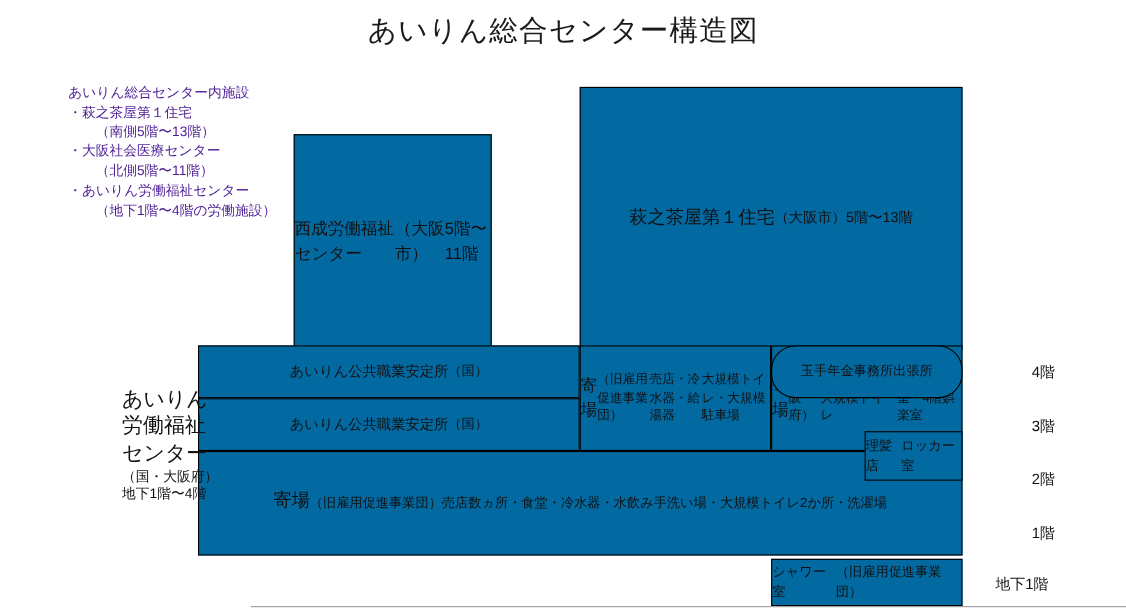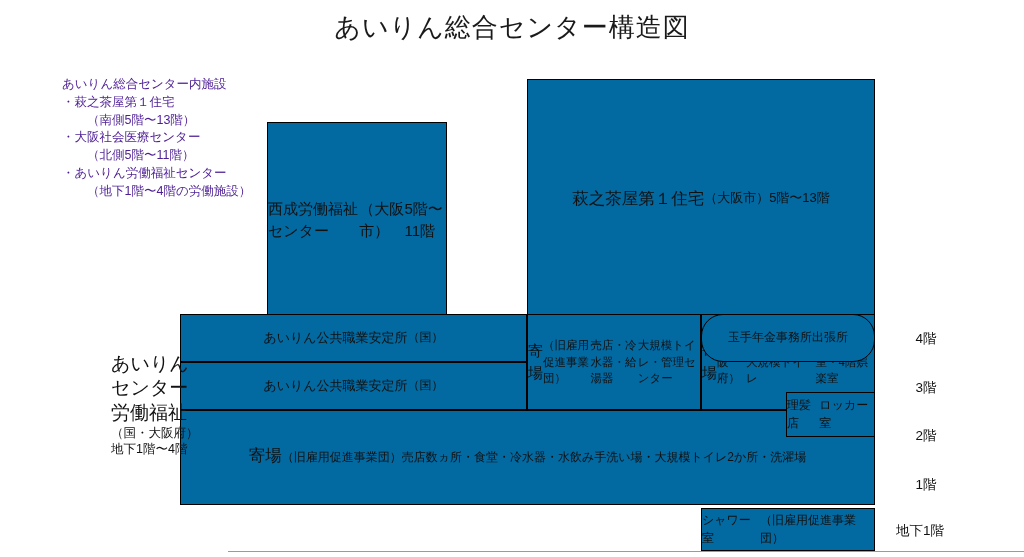--- a/index.html
+++ b/index.html
@@ -60,21 +60,21 @@
     text-align: left;
     line-height: 1.28;
     margin-left: 33px;
   }
   .leftlabel .big { font-size: 19px; display: block; }
   .leftlabel .small { font-size: 12.5px; display: block; }
 
   .floor {
     position: absolute;
     width: 66px;
-    text-align: center;
+    text-align: right;
     font-size: 13.5px;
   }
 
   .l1 { font-size: 15px; line-height: 1.45; }
   .l2 { font-size: 13px; line-height: 1.45; }
   .l3 { font-size: 12px; line-height: 1.45; }
   .l4 { font-size: 16.5px; line-height: 1.5; }
   .l5 { font-size: 11.5px; line-height: 1.45; }
 
   .bottomline {
@@ -115,21 +115,21 @@
 
   <div class="box" style="left:180px; top:314px; width:347px; height:48px;">
     <div class="l2">あいりん公共職業安定所</div>
     <div class="l3">（国）</div>
   </div>
 
   <div class="box" style="left:527px; top:314px; width:174px; height:96px;">
     <div class="l1">寄場</div>
     <div class="l5">（旧雇用促進事業団）</div>
     <div class="l5">売店・冷水器・給湯器</div>
-    <div class="l5">大規模トイレ・管理センター</div>
+    <div class="l5">大規模トイレ・大規模駐車場</div>
   </div>
 
   <div class="box" style="left:701px; top:314px; width:174px; height:96px;">
     <div class="l1">寄場</div>
     <div class="l5">（大阪府）</div>
     <div class="l5">売店・食堂・大規模トイレ</div>
     <div class="l5">3階娯楽室・4階娯楽室</div>
   </div>
 
   <div class="box" style="left:701px; top:314px; width:174px; height:48px; border-width:1px;border-radius:22px;">
@@ -156,22 +156,22 @@
 
   <div class="box" style="left:701px; top:508px; width:174px; height:43px;">
     <div class="l3">シャワー室</div>
     <div class="l3">（旧雇用促進事業団）</div>
   </div>
 
   <div class="bottomline"></div>
 
   <div class="leftlabel">
     <span class="big">あいりん</span>
+    <span class="big">労働福祉</span>
     <span class="big">センター</span>
-    <span class="big">労働福祉</span>
     <span class="small">（国・大阪府）</span>
     <span class="small">地下1階〜4階</span>
   </div>
 
   <div class="floor" style="left:893px; top:330px;">4階</div>
   <div class="floor" style="left:893px; top:379px;">3階</div>
   <div class="floor" style="left:893px; top:427px;">2階</div>
   <div class="floor" style="left:893px; top:476px;">1階</div>
   <div class="floor" style="left:887px; top:522px;">地下1階</div>
 

